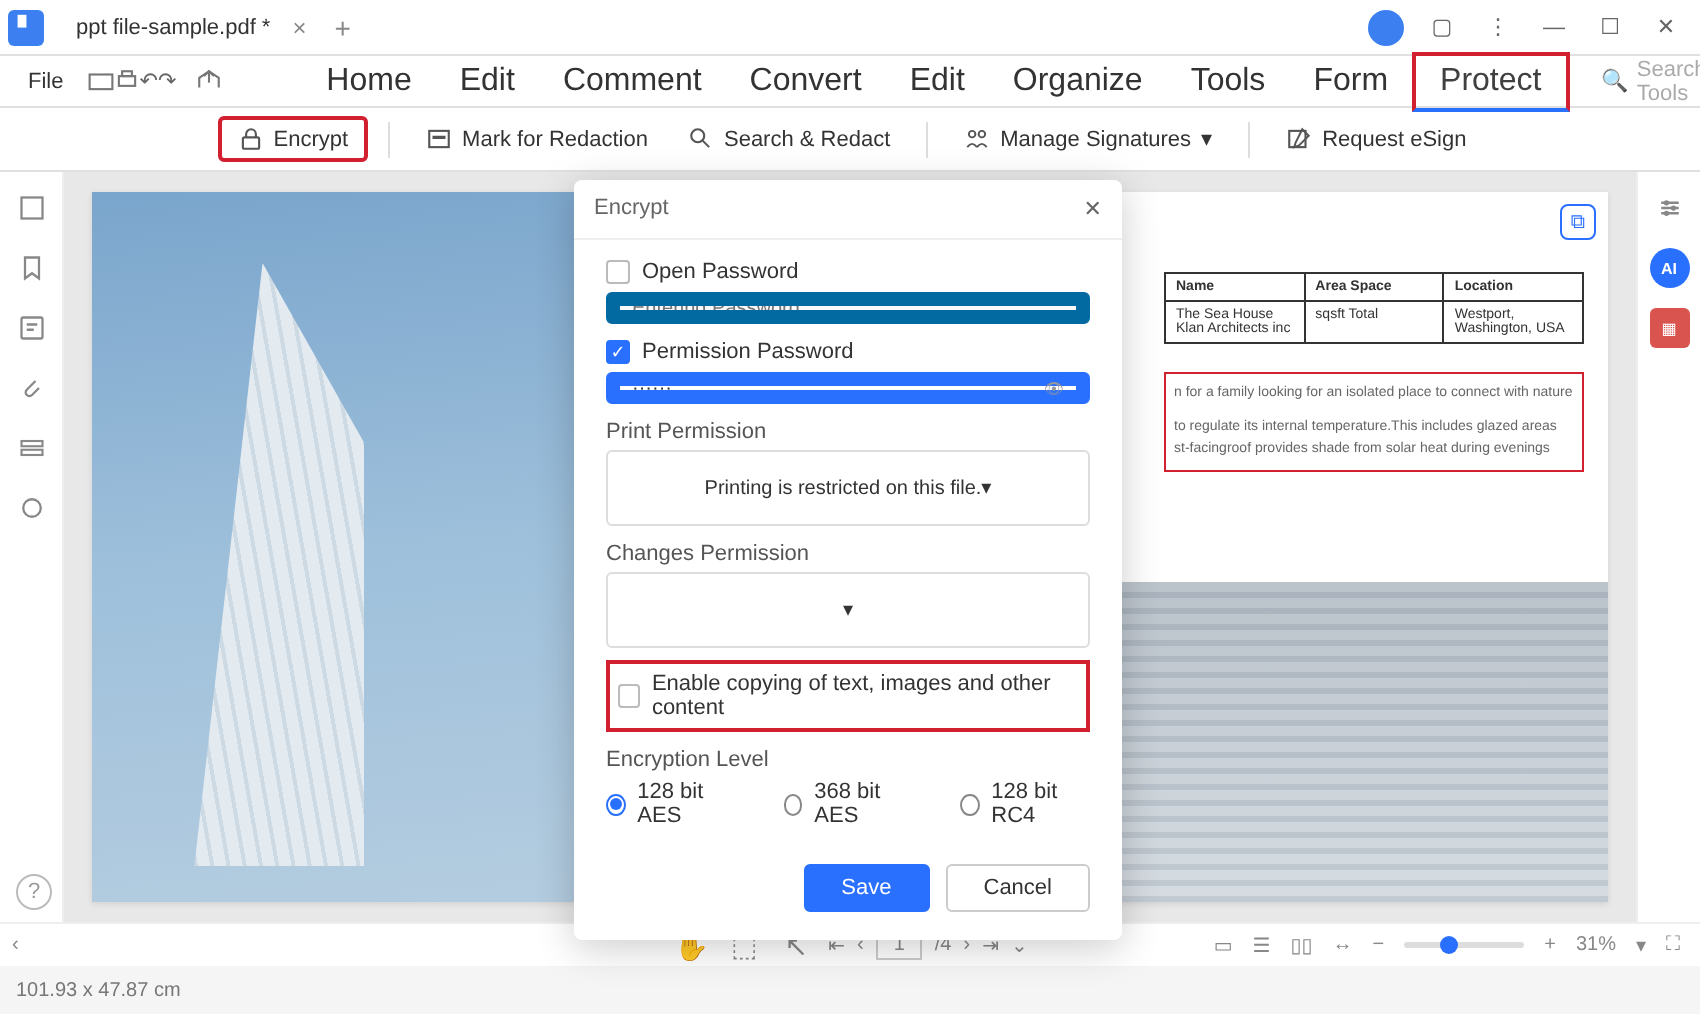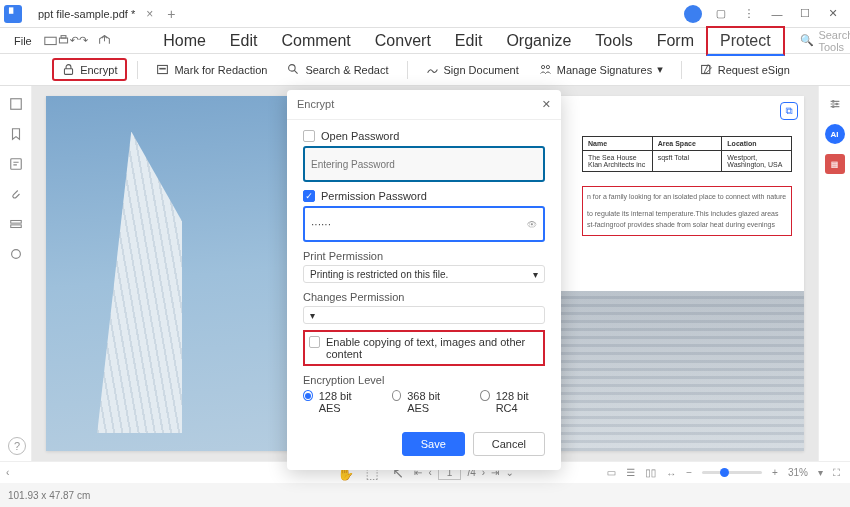--- a/index.html
+++ b/index.html
@@ -54,27 +54,27 @@
 .doc-text { position: absolute; right: 12px; top: 90px; width: 210px; font-size: 7px; color: #666; border: 1px solid #d32030; padding: 4px; line-height: 1.6; }
 .doc-choices { position: absolute; left: 46%; bottom: 20px; font-size: 8px; color: #aaa; }
 
 .badge-icon { position: absolute; top: 6px; right: 6px; width: 18px; height: 18px; border: 1px solid #2970ff; border-radius: 4px; display: flex; align-items: center; justify-content: center; color: #2970ff; font-size: 10px; }
 
 
 .dialog { position: absolute; left: 287px; top: 90px; width: 274px; background: #fff; border-radius: 4px; box-shadow: 0 4px 20px rgba(0,0,0,0.2); z-index: 10; }
 .dialog-title { padding: 8px 10px; font-size: 11px; display: flex; justify-content: space-between; border-bottom: 1px solid #eee; color: #666; }
 .dialog-body { padding: 10px 16px 14px; }
 .dlg-row { margin-bottom: 8px; }
-.dlg-check { display: flex; gap: 6px; font-size: 11px; }
+.dlg-check { display: flex; align-items: center; gap: 6px; font-size: 11px; }
 .check-box { width: 12px; height: 12px; border: 1px solid #bbb; border-radius: 2px; display: flex; align-items: center; justify-content: center; font-size: 9px; }
 .check-box.checked { background: #2970ff; border-color: #2970ff; color: #fff; }
-.dlg-input { width: 100%; height: 36px; border: 2px solid #0369a1; border-radius: 3px; padding: 0 6px; font-size: 10px; color: #999; margin-top: 4px; background: #f8f8f8; }
+.dlg-input { width: 100%; height: 16px; border: 7px solid #0369a1; border-radius: 3px; padding: 0 6px; font-size: 10px; color: #999; margin-top: 4px; background: #f8f8f8; }
 .dlg-input.active { border-color: #2970ff; background: #fff; color: #333; }
 .dlg-label { font-size: 11px; color: #555; margin-bottom: 3px; }
-.dlg-select { width: 100%; height: 18px; border: 1px solid #ddd; border-radius: 3px; padding: 0 6px; font-size: 10px; display: flex; align-items: center; justify-content: space-between; cursor: pointer; }
+.dlg-select { width: 100%; height: 38px; border: 1px solid #ddd; border-radius: 3px; padding: 0 6px; font-size: 10px; display: flex; align-items: center; justify-content: center; cursor: pointer; }
 .dlg-copy { border: 2px solid #d32030; padding: 4px; margin-top: 6px; }
 .radio-row { display: flex; gap: 24px; margin-top: 4px; align-items: center; }
 .radio { width: 11px; height: 11px; border: 1px solid #888; border-radius: 50%; display: flex; align-items: center; justify-content: center; }
 .radio.sel::after { content: ''; width: 6px; height: 6px; background: #2970ff; border-radius: 50%; }
 .radio.sel { border-color: #2970ff; }
 .dlg-buttons { display: flex; justify-content: flex-end; gap: 8px; margin-top: 18px; text-align: right; }
 .btn { padding: 5px 18px; border-radius: 3px; font-size: 11px; cursor: pointer; border: 1px solid #ccc; background: #fff; }
 .btn.primary { background: #2970ff; color: #fff; border-color: #2970ff; }
 
 
@@ -171,28 +171,20 @@
   <div class="tool-btn">
     <span>
         <svg width="13" height="13" viewBox="0 0 16 16">
           <circle cx="6" cy="6" r="4" fill="none" stroke="#555" stroke-width="1.3"></circle>
           <path d="M9 9 L13 13" stroke="#555" stroke-width="1.3"></path>
         </svg>
       </span>
     <span>Search &amp; Redact</span>
   </div>
   <div class="tool-sep"></div>
-  <div class="tool-btn">
-    <span>
-        <svg width="13" height="13" viewBox="0 0 16 16">
-          <path d="M2 12 Q5 6 8 10 T14 8" fill="none" stroke="#555" stroke-width="1.3"></path>
-        </svg>
-      </span>
-    <span>Sign Document</span>
-  </div>
   <div class="tool-btn">
     <span>
         <svg width="13" height="13" viewBox="0 0 16 16">
           <circle cx="5" cy="5" r="2" fill="none" stroke="#555" stroke-width="1.2"></circle>
           <circle cx="11" cy="5" r="2" fill="none" stroke="#555" stroke-width="1.2"></circle>
           <path d="M2 13 Q5 9 8 13 M8 13 Q11 9 14 13" fill="none" stroke="#555" stroke-width="1.2"></path>
         </svg>
       </span>
     <span>Manage Signatures</span>
     <span>▾</span>

